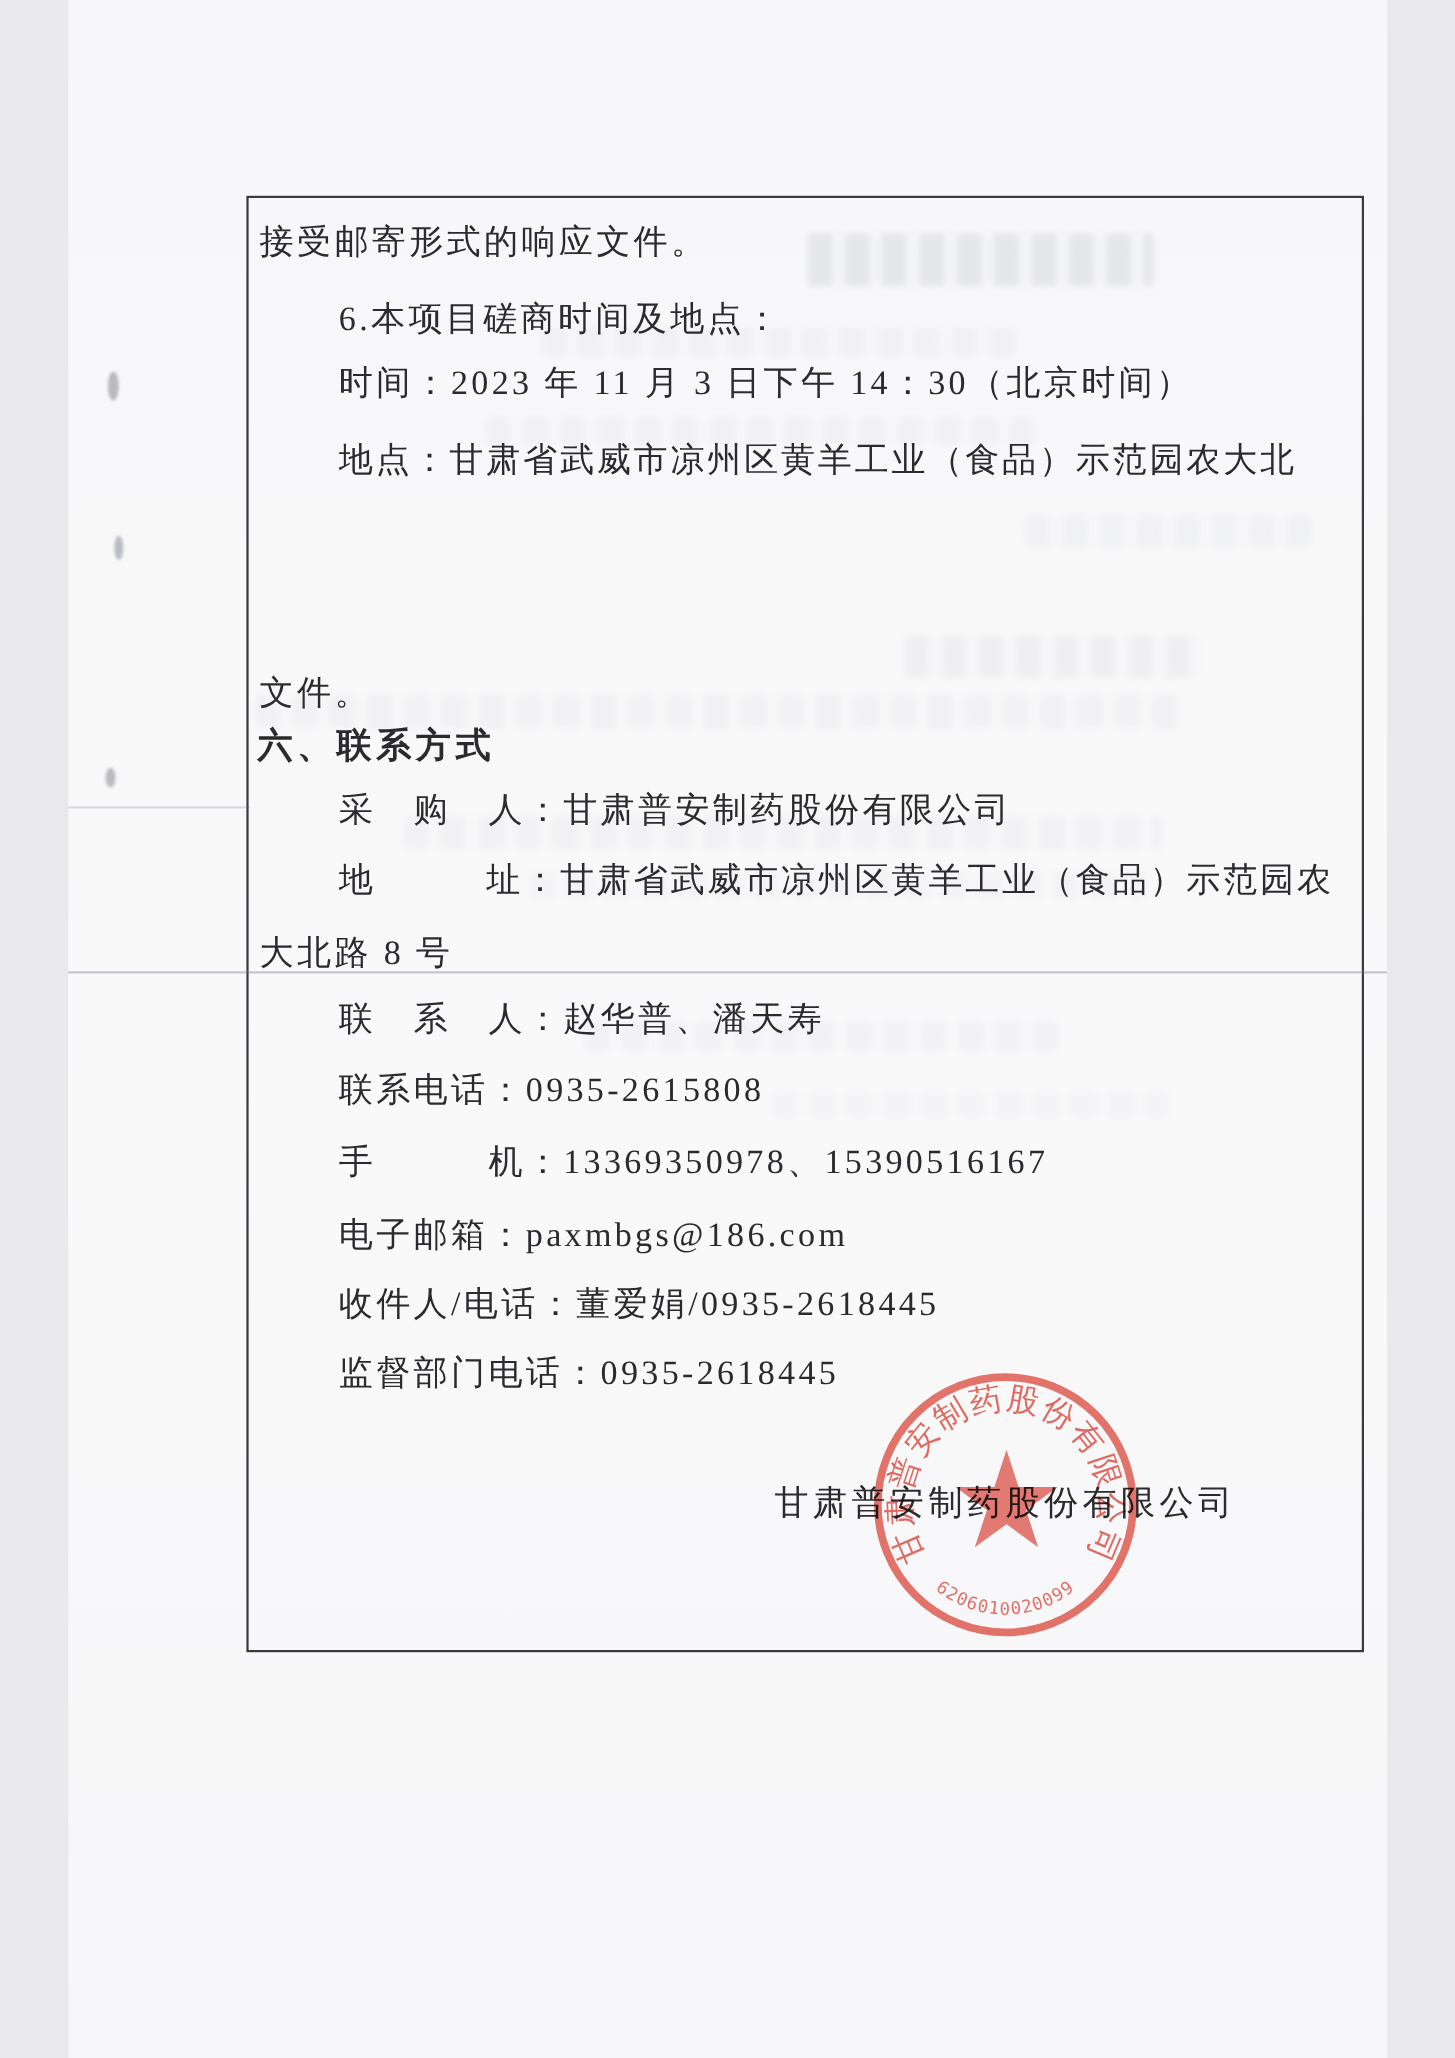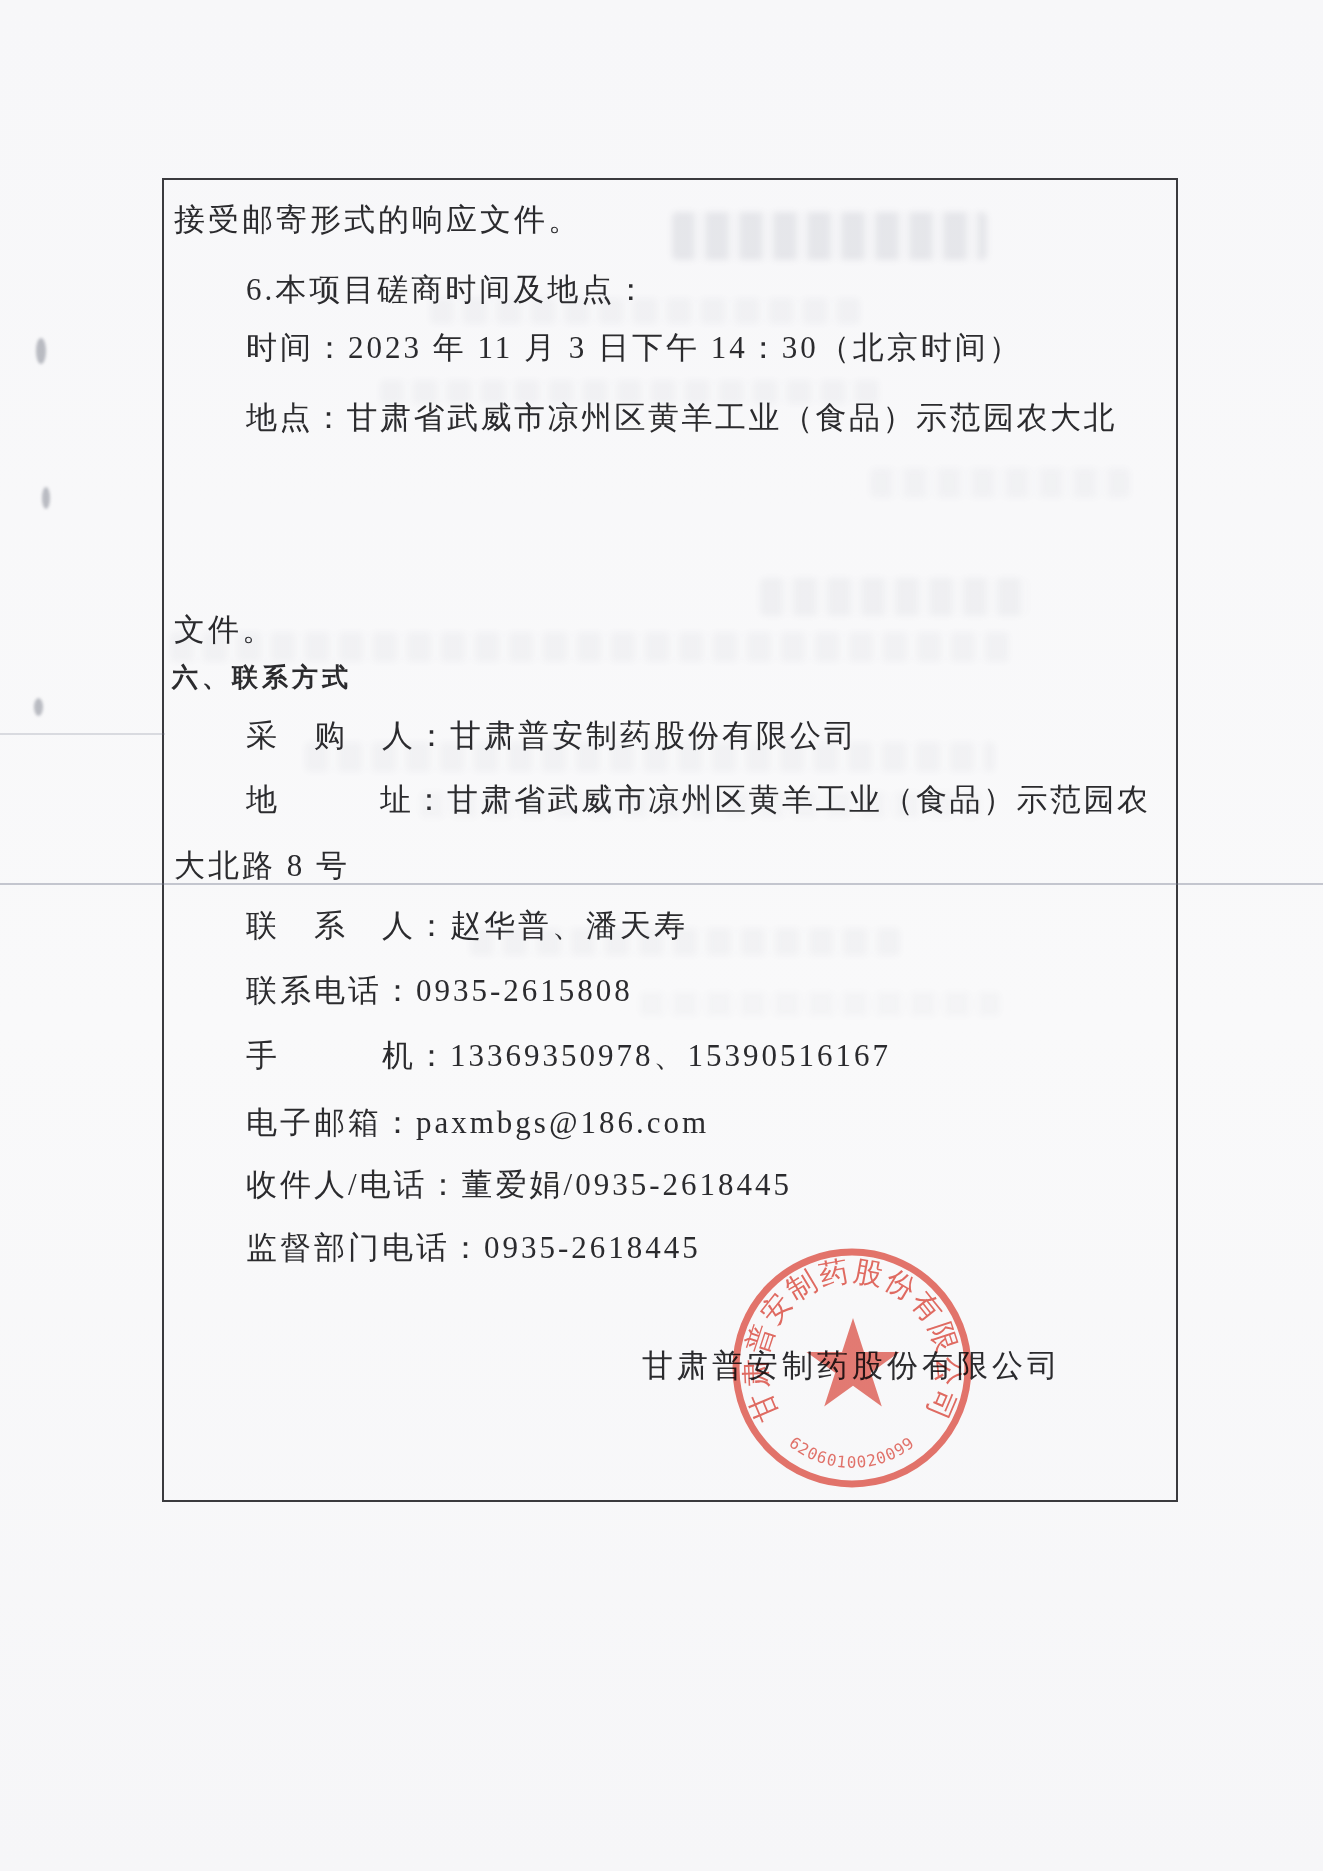--- a/index.html
+++ b/index.html
@@ -1,37 +1,37 @@
 <!DOCTYPE html>
 <html><head>
 <meta charset="utf-8">
 <style>
   html,body{margin:0;padding:0;background:#e9e9ec;}
   .page{
     position:relative;
-    width:1323px;height:1871px;
+    width:1199px;height:1871px;
     margin:0 auto;
     background:linear-gradient(180deg,#f7f7f9 0%,#f9f9fa 55%,#f6f6f8 100%);
     overflow:hidden;
     font-family:"Liberation Serif","DejaVu Serif",serif;
     color:#2b2b2e;
   }
   .doc-border{
     position:absolute;left:162px;top:178px;width:1016px;height:1324px;
     border:2px solid #3a3a3e;
     box-sizing:border-box;
   }
   .line{
     position:absolute;
     font-size:31px;letter-spacing:3px;line-height:40px;
     white-space:nowrap;
   }
   .heading{
     font-family:"Liberation Sans","DejaVu Sans",sans-serif;
-    font-weight:700;font-size:26px;letter-spacing:4px;
+    font-weight:700;font-size:32px;letter-spacing:4px;
   }
   .sig{
     position:absolute;font-size:31px;letter-spacing:4px;white-space:nowrap;
   }
   .sig-date{letter-spacing:2px;word-spacing:7px;}
   
   .seal{
     position:absolute;left:726px;top:1242px;width:252px;height:252px;
     mix-blend-mode:multiply;opacity:.88;
   }

